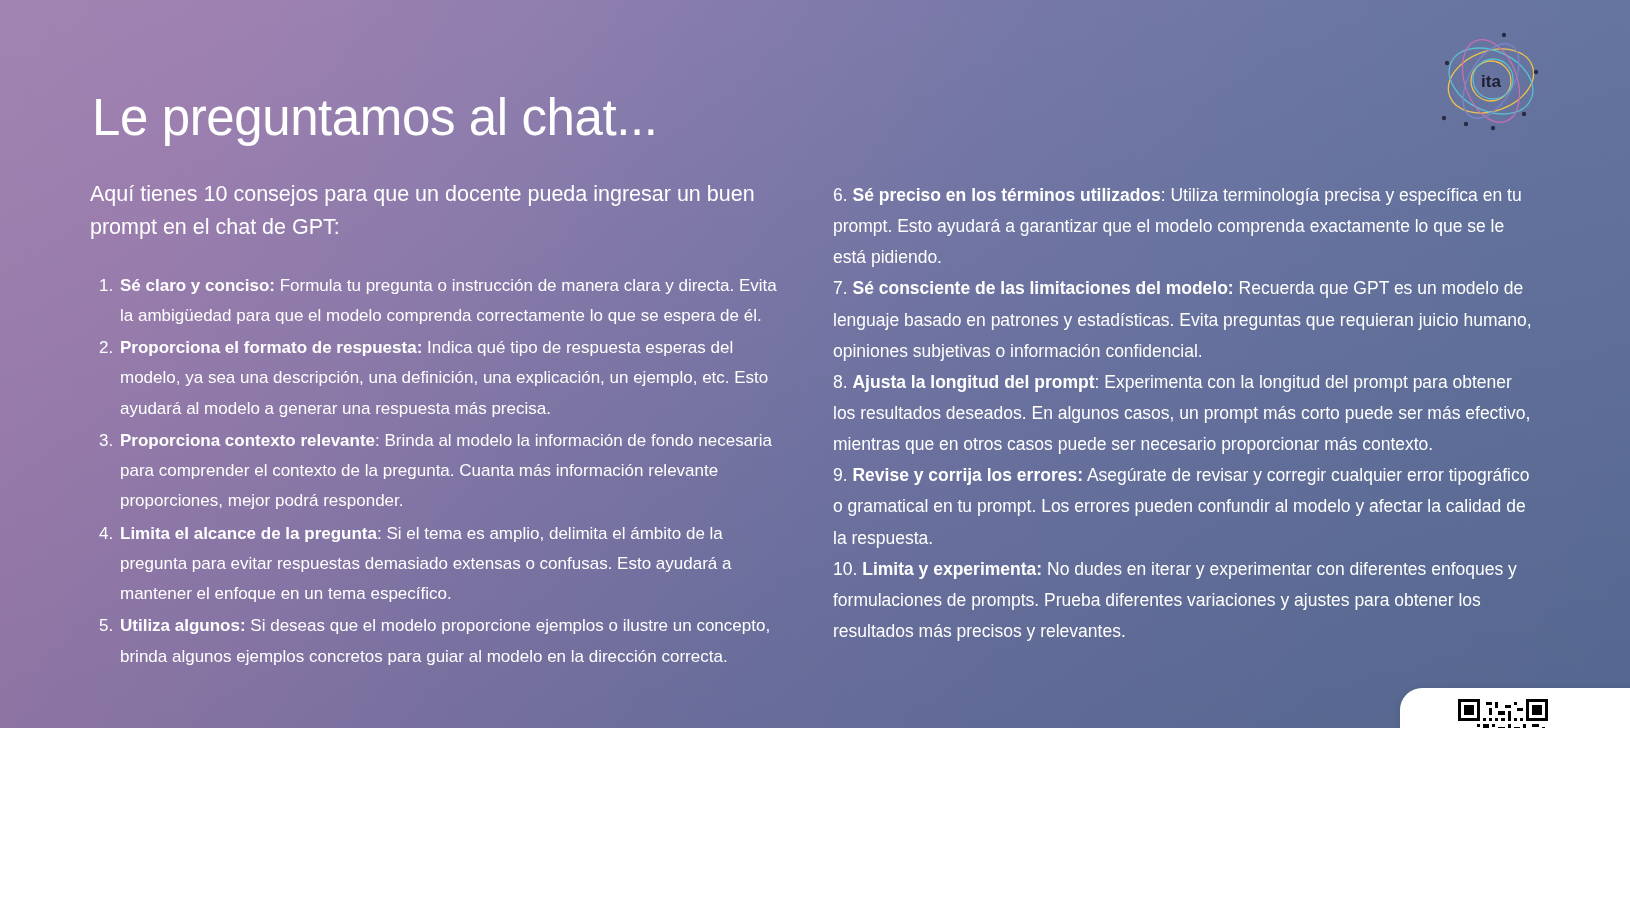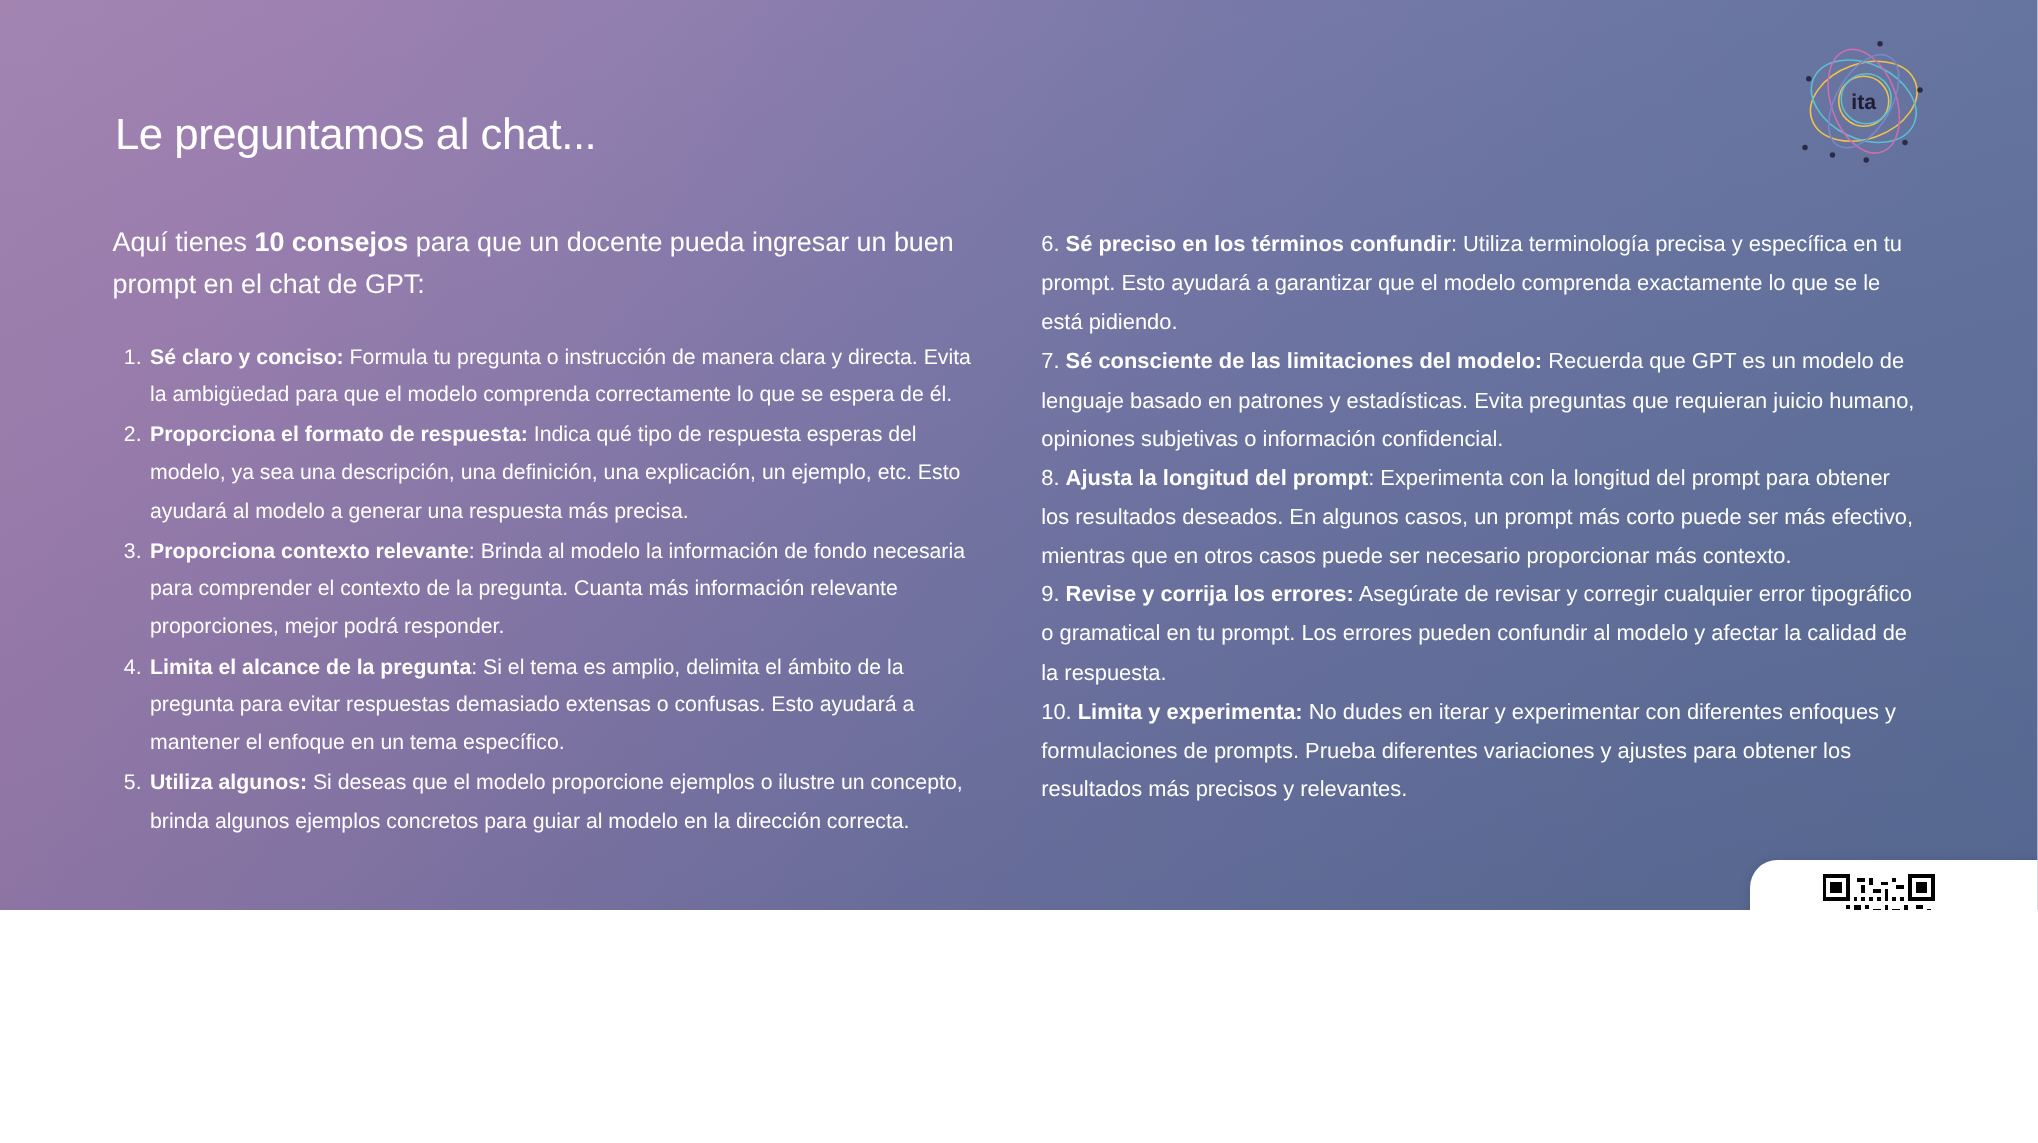--- a/index.html
+++ b/index.html
@@ -54,21 +54,21 @@
     width: 106px;
     height: 106px;
   }
   .logo svg { display: block; }
 
   
   .title {
     position: absolute;
     left: 92px;
     top: 88px;
-    font-size: 35px;
+    font-size: 51px;
     font-weight: 400;
     letter-spacing: -0.4px;
     color: #ffffff;
     white-space: nowrap;
   }
 
   
   .col-left {
     position: absolute;
     left: 90px;
@@ -82,21 +82,21 @@
     width: 700px;
   }
 
   .intro {
     font-size: 21.5px;
     line-height: 1.55;
     color: #ffffff;
     margin: 0 0 26px 0;
     font-weight: 400;
   }
-  .intro b { font-weight: 700; }
+  .intro b { font-weight: 400; }
 
   ol.tips {
     margin: 0;
     padding-left: 28px;
     font-size: 17px;
     line-height: 1.78;
   }
   ol.tips > li {
     margin-bottom: 2px;
     padding-left: 2px;
@@ -191,21 +191,21 @@
         </li>
         <li>
           <span class="lead">Utiliza algunos:</span><span> Si deseas que el modelo proporcione ejemplos o ilustre un concepto, brinda algunos ejemplos concretos para guiar al modelo en la dirección correcta.</span>
         </li>
       </ol>
     </div>
 
     <div class="col-right">
       <ul class="rlist">
         <li>
-          <span class="num">6. </span><span class="lead">Sé preciso en los términos confundir</span><span>: Utiliza terminología precisa y específica en tu prompt. Esto ayudará a garantizar que el modelo comprenda exactamente lo que se le está pidiendo.</span>
+          <span class="num">6. </span><span class="lead">Sé preciso en los términos utilizados</span><span>: Utiliza terminología precisa y específica en tu prompt. Esto ayudará a garantizar que el modelo comprenda exactamente lo que se le está pidiendo.</span>
         </li>
         <li>
           <span class="num">7. </span><span class="lead">Sé consciente de las limitaciones del modelo:</span><span> Recuerda que GPT es un modelo de lenguaje basado en patrones y estadísticas. Evita preguntas que requieran juicio humano, opiniones subjetivas o información confidencial.</span>
         </li>
         <li>
           <span class="num">8. </span><span class="lead">Ajusta la longitud del prompt</span><span>: Experimenta con la longitud del prompt para obtener los resultados deseados. En algunos casos, un prompt más corto puede ser más efectivo, mientras que en otros casos puede ser necesario proporcionar más contexto.</span>
         </li>
         <li>
           <span class="num">9. </span><span class="lead">Revise y corrija los errores:</span><span> Asegúrate de revisar y corregir cualquier error tipográfico o gramatical en tu prompt. Los errores pueden confundir al modelo y afectar la calidad de la respuesta.</span>
         </li>

